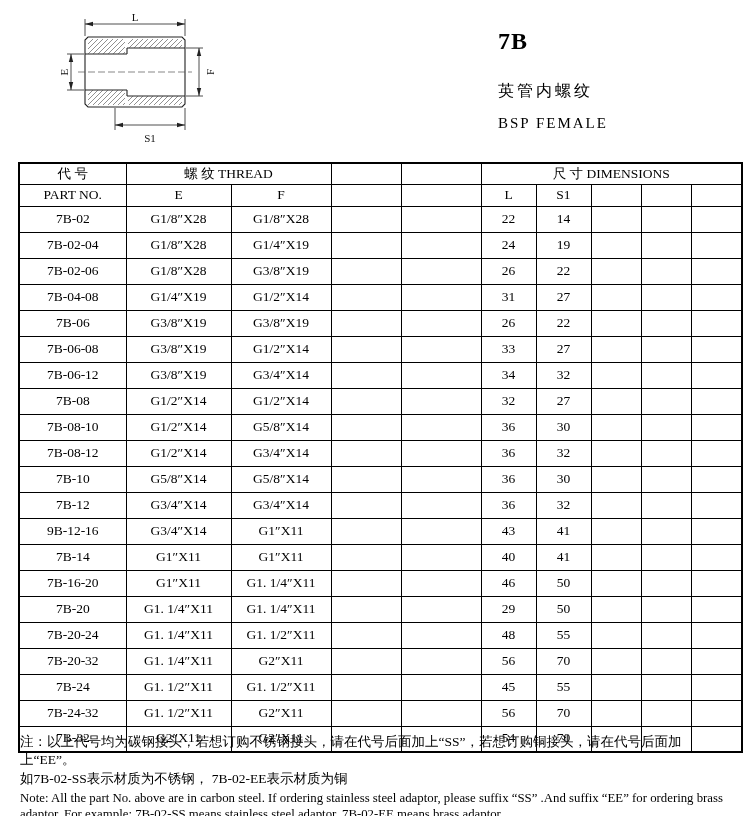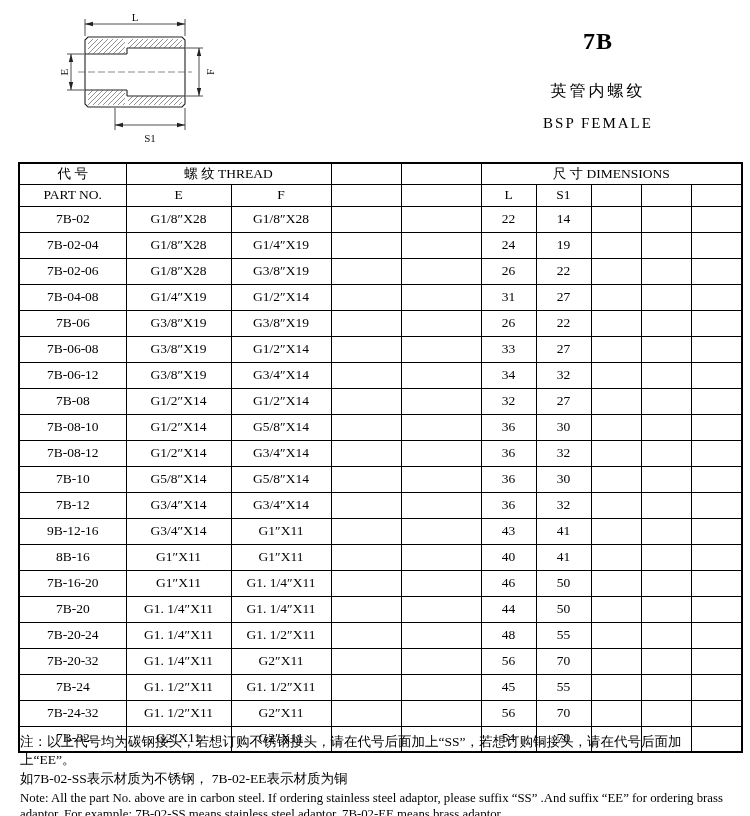--- a/index.html
+++ b/index.html
@@ -10,21 +10,21 @@
     color:#000;
     position:relative;
     overflow:hidden;
   }
   .page{position:absolute;inset:0;}
 
   
   .drawing{position:absolute;left:55px;top:12px;width:195px;height:142px;}
 
   
-  .titleblock{position:absolute;left:498px;top:28px;width:200px;text-align:center;}
+  .titleblock{position:absolute;left:498px;top:28px;width:200px;text-align:left;}
   .t-code{font-size:24px;font-weight:600;letter-spacing:1px;}
   .t-cn{font-size:16px;margin-top:26px;letter-spacing:3px;}
   .t-en{font-size:15px;margin-top:13px;letter-spacing:2px;}
 
   
   table.parts{
     position:absolute;left:18px;top:162px;width:723px;
     border-collapse:collapse;table-layout:fixed;
     border:2px solid #000;
   }
@@ -344,21 +344,21 @@
       <td>G1″X11</td>
       <td></td>
       <td></td>
       <td>43</td>
       <td>41</td>
       <td></td>
       <td></td>
       <td></td>
     </tr>
         <tr>
-      <td>8B-16</td>
+      <td>7B-14</td>
       <td>G1″X11</td>
       <td>G1″X11</td>
       <td></td>
       <td></td>
       <td>40</td>
       <td>41</td>
       <td></td>
       <td></td>
       <td></td>
     </tr>
@@ -373,21 +373,21 @@
       <td></td>
       <td></td>
       <td></td>
     </tr>
         <tr>
       <td>7B-20</td>
       <td>G1. 1/4″X11</td>
       <td>G1. 1/4″X11</td>
       <td></td>
       <td></td>
-      <td>44</td>
+      <td>29</td>
       <td>50</td>
       <td></td>
       <td></td>
       <td></td>
     </tr>
         <tr>
       <td>7B-20-24</td>
       <td>G1. 1/4″X11</td>
       <td>G1. 1/2″X11</td>
       <td></td>

